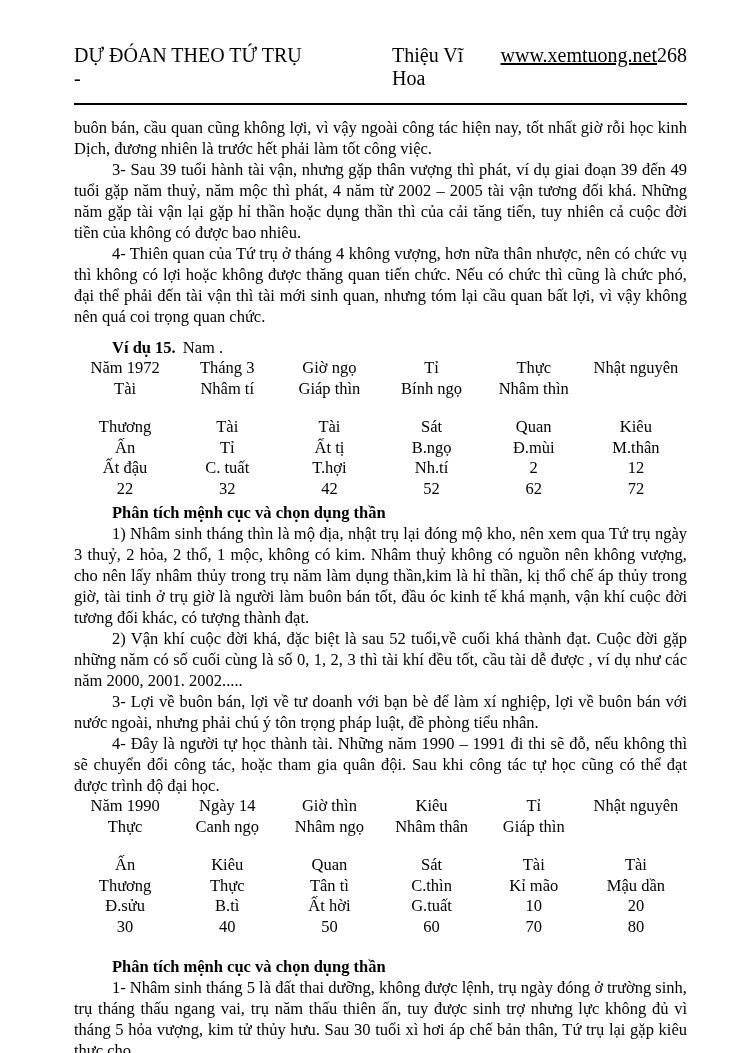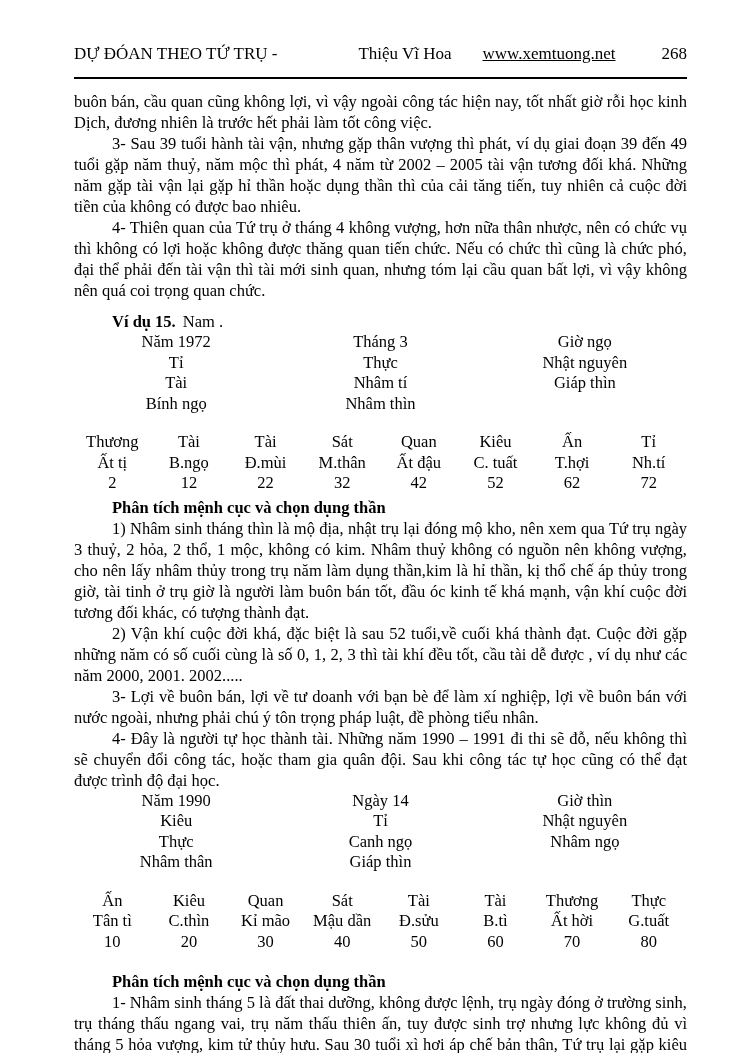--- a/index.html
+++ b/index.html
@@ -10,41 +10,41 @@
     color: #000000;
     font-family: "Liberation Serif", "DejaVu Serif", serif;
     font-size: 16.5px;
   }
   .page { padding: 44px 57px 0 74px; }
 
   
   .header {
     display: flex;
     align-items: baseline;
-    font-size: 17px;
+    font-size: 20px;
     border-bottom: 2px solid #000;
     padding-bottom: 13px;
   }
   .header .author { margin-left: 81px; }
   .header .website { margin-left: auto; text-decoration: underline; }
-  .header .pageno { margin-left: 46px; }
+  .header .pageno { }
 
   
   main { margin-top: 12px; line-height: 21px; font-family: Liberation Serif, serif; }
   p.just { text-align: justify; }
   .ind { text-indent: 38px; }
   .bold { font-weight: bold; }
 
   .example-label { margin-top: 10px; }
   .example-label .gender { margin-left: 7px; }
 
   
   .grid { display: grid; text-align: center; line-height: 20.5px; }
-  .cols4 { grid-template-columns: repeat(3, 1fr); }
-  .cols8 { grid-template-columns: repeat(8, 1fr); }
+  .cols4 { grid-template-columns: repeat(6, 1fr); }
+  .cols8 { grid-template-columns: repeat(6, 1fr); }
   .gap-top { margin-top: 18px; }
   .heading { margin-top: 3px; }
   .heading-lg { margin-top: 19px; }
 </style>
 </head>
 <body>
 
 <div class="page">
 
   <header class="header">

